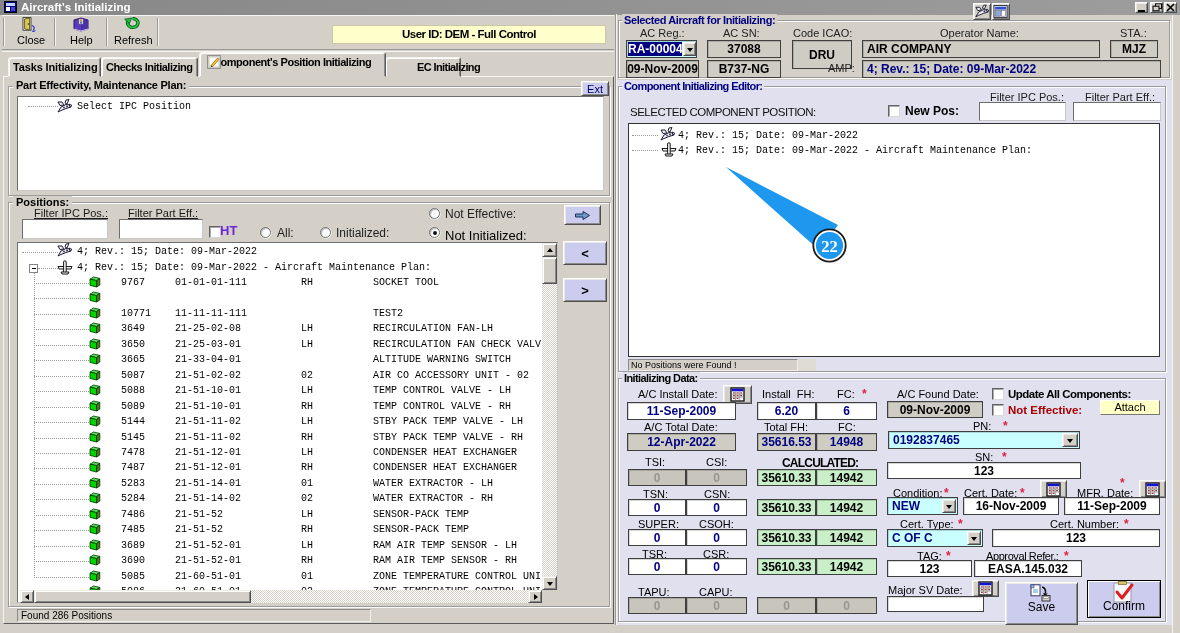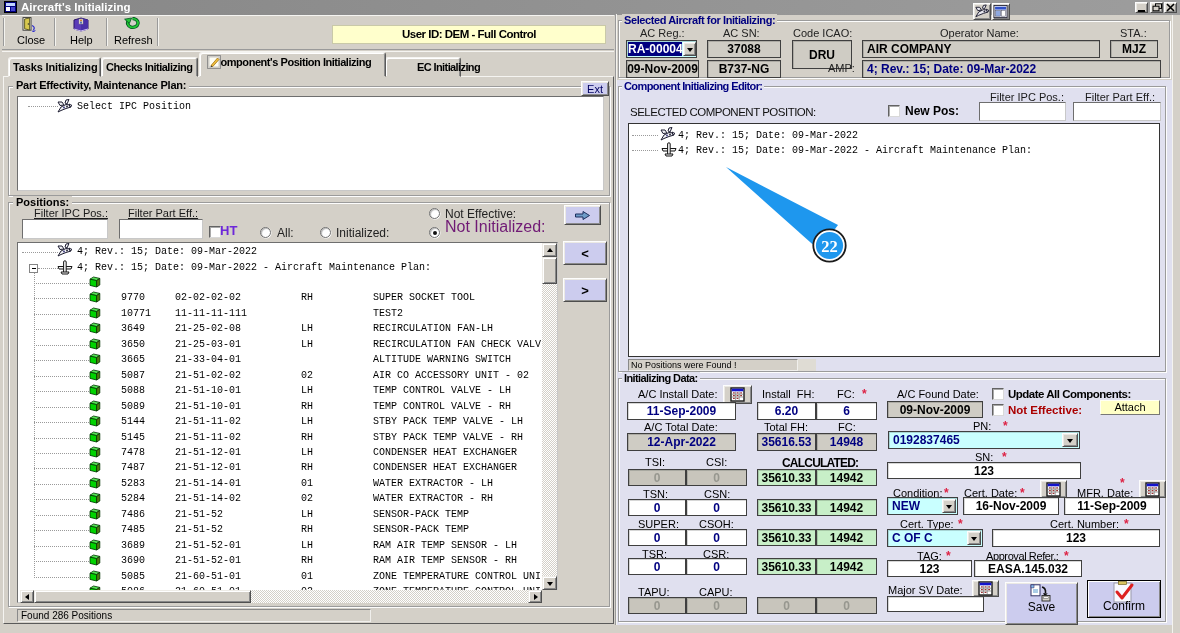--- a/index.html
+++ b/index.html
@@ -164,21 +164,21 @@
 <div class="a lbl b" style="left:220px;top:223px;color:#6d28d9;font-size:13px;">HT</div>
 <div class="a radio" style="left:260px;top:227px;width:11px;height:11px;"></div>
 <div class="a lbl" style="left:277px;top:226px;font-size:12px;color:#222;">All:</div>
 <div class="a radio" style="left:320px;top:227px;width:11px;height:11px;"></div>
 <div class="a lbl" style="left:336px;top:226px;font-size:12px;color:#222;">Initialized:</div>
 <div class="a radio" style="left:429px;top:208px;width:11px;height:11px;"></div>
 <div class="a lbl" style="left:445px;top:207px;font-size:12px;color:#222;">Not Effective:</div>
 <div class="a radio" style="left:429px;top:227px;width:11px;height:11px;">
       <div style="width:4px;height:4px;border-radius:50%;background:#111;margin:2.5px 0 0 2.5px;"></div>
     </div>
-<div class="a lbl" style="left:445px;top:218px;font-size:16px;color:#701a75;">Not Initialized:</div>
+<div class="a lbl" style="left:445px;top:228px;font-size:13px;color:#000000;">Not Initialized:</div>
 <div class="a rais lav ctr" style="left:564px;top:205px;width:37px;height:20px;">
       <svg width="18" height="11" viewBox="0 0 18 11">
         <polygon points="1.5,4 9,4 9,1.5 15.5,5.5 9,9.5 9,7 1.5,7" fill="#6e9cc8" stroke="#1c2f5e" stroke-width="1"></polygon>
       </svg>
     </div>
 <div class="a rais lav ctr" style="left:563px;top:241px;width:44px;height:24px;">
       <span style="font-size:13px;font-weight:bold;">&lt;</span>
     </div>
 <div class="a rais lav ctr" style="left:563px;top:278px;width:44px;height:24px;">
       <span style="font-size:13px;font-weight:bold;">&gt;</span>
@@ -220,31 +220,31 @@
       <div class="a doth" style="left:16px;top:39.9px;width:55px;height:1px;"></div>
       <div class="a" style="left:71px;top:32.9px;">
         <svg width="12" height="12" viewBox="0 0 12 12">
           <g stroke="#003300" stroke-width="0.8" stroke-linejoin="round">
             <polygon points="1,3.2 4.5,1 10.8,2.4 7.6,4.6" fill="#55e055"></polygon>
             <polygon points="1,3.2 7.6,4.6 7.6,11 1,9.4" fill="#00d400"></polygon>
             <polygon points="7.6,4.6 10.8,2.4 10.8,9 7.6,11" fill="#4e7a10"></polygon>
           </g>
         </svg>
       </div>
+      <div class="a mono" style="left:103px;top:33.9px;">9767     01-01-01-111         RH          SOCKET TOOL</div>
       <div class="a doth" style="left:16px;top:55.4px;width:55px;height:1px;"></div>
       <div class="a" style="left:71px;top:48.4px;">
         <svg width="12" height="12" viewBox="0 0 12 12">
           <g stroke="#003300" stroke-width="0.8" stroke-linejoin="round">
             <polygon points="1,3.2 4.5,1 10.8,2.4 7.6,4.6" fill="#55e055"></polygon>
             <polygon points="1,3.2 7.6,4.6 7.6,11 1,9.4" fill="#00d400"></polygon>
             <polygon points="7.6,4.6 10.8,2.4 10.8,9 7.6,11" fill="#4e7a10"></polygon>
           </g>
         </svg>
       </div>
-      <div class="a mono" style="left:103px;top:49.4px;">9770     02-02-02-02          RH          SUPER SOCKET TOOL</div>
       <div class="a doth" style="left:16px;top:70.8px;width:55px;height:1px;"></div>
       <div class="a" style="left:71px;top:63.8px;">
         <svg width="12" height="12" viewBox="0 0 12 12">
           <g stroke="#003300" stroke-width="0.8" stroke-linejoin="round">
             <polygon points="1,3.2 4.5,1 10.8,2.4 7.6,4.6" fill="#55e055"></polygon>
             <polygon points="1,3.2 7.6,4.6 7.6,11 1,9.4" fill="#00d400"></polygon>
             <polygon points="7.6,4.6 10.8,2.4 10.8,9 7.6,11" fill="#4e7a10"></polygon>
           </g>
         </svg>
       </div>

